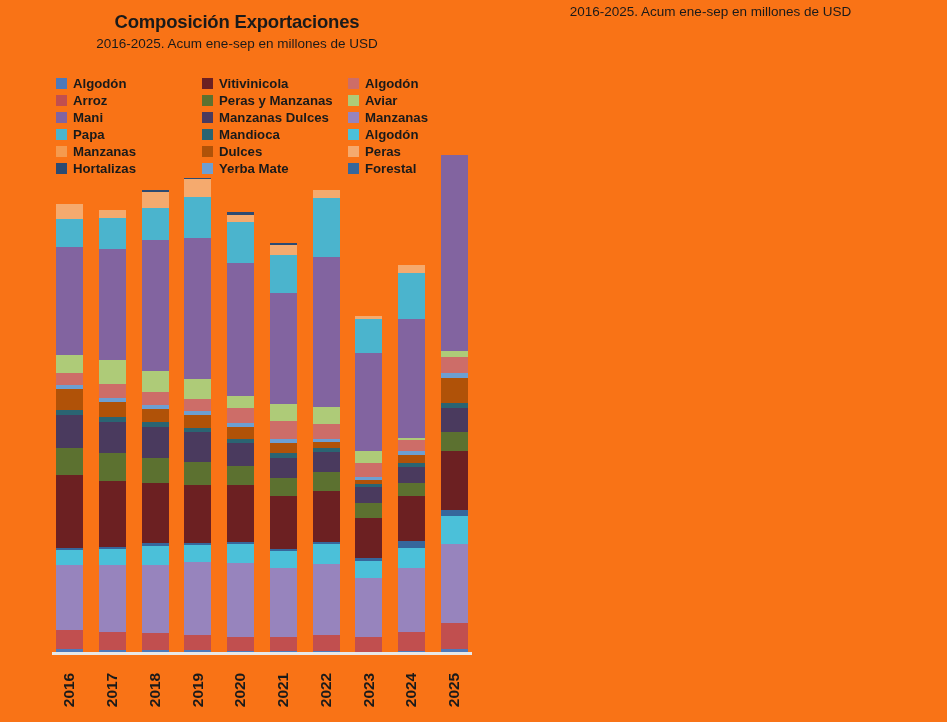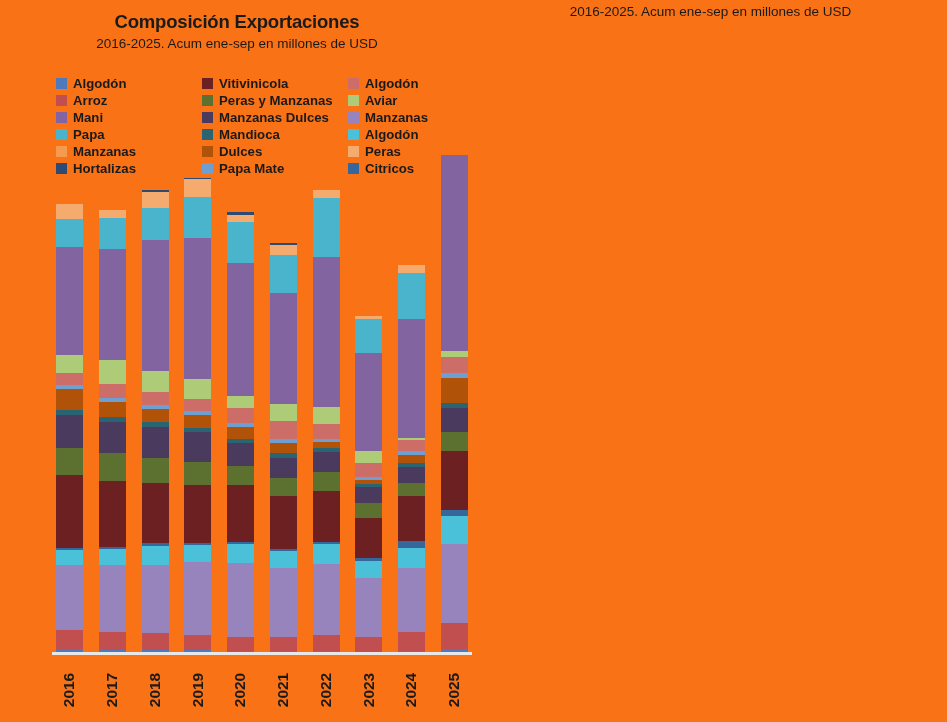--- a/index.html
+++ b/index.html
@@ -188,21 +188,21 @@
         <div class="legend-item">
           <span class="legend-swatch" style="background: rgb(42, 100, 114);"></span>
           <span class="legend-label">Mandioca</span>
         </div>
         <div class="legend-item">
           <span class="legend-swatch" style="background: rgb(176, 82, 8);"></span>
           <span class="legend-label">Dulces</span>
         </div>
         <div class="legend-item">
           <span class="legend-swatch" style="background: rgb(109, 159, 210);"></span>
-          <span class="legend-label">Papa Mate</span>
+          <span class="legend-label">Yerba Mate</span>
         </div>
         <div class="legend-item">
           <span class="legend-swatch" style="background: rgb(205, 109, 104);"></span>
           <span class="legend-label">Algodón</span>
         </div>
         <div class="legend-item">
           <span class="legend-swatch" style="background: rgb(174, 203, 120);"></span>
           <span class="legend-label">Aviar</span>
         </div>
         <div class="legend-item">
@@ -212,21 +212,21 @@
         <div class="legend-item">
           <span class="legend-swatch" style="background: rgb(75, 192, 217);"></span>
           <span class="legend-label">Algodón</span>
         </div>
         <div class="legend-item">
           <span class="legend-swatch" style="background: rgb(245, 170, 110);"></span>
           <span class="legend-label">Peras</span>
         </div>
         <div class="legend-item">
           <span class="legend-swatch" style="background: rgb(54, 103, 156);"></span>
-          <span class="legend-label">Citricos</span>
+          <span class="legend-label">Forestal</span>
         </div>
       </div>
     <div class="plot" id="plot-exports">
       <div class="bars">
           <div class="bar-group">
             <div class="bar" style="height: 451.34px;">
               <div class="seg" style="background: rgb(78, 121, 186); height: 1.25%;"></div>
               <div class="seg" style="background: rgb(193, 79, 79); height: 4.375%;"></div>
               <div class="seg" style="background: rgb(151, 132, 189); height: 14.375%;"></div>
               <div class="seg" style="background: rgb(75, 192, 217); height: 3.28125%;"></div>

